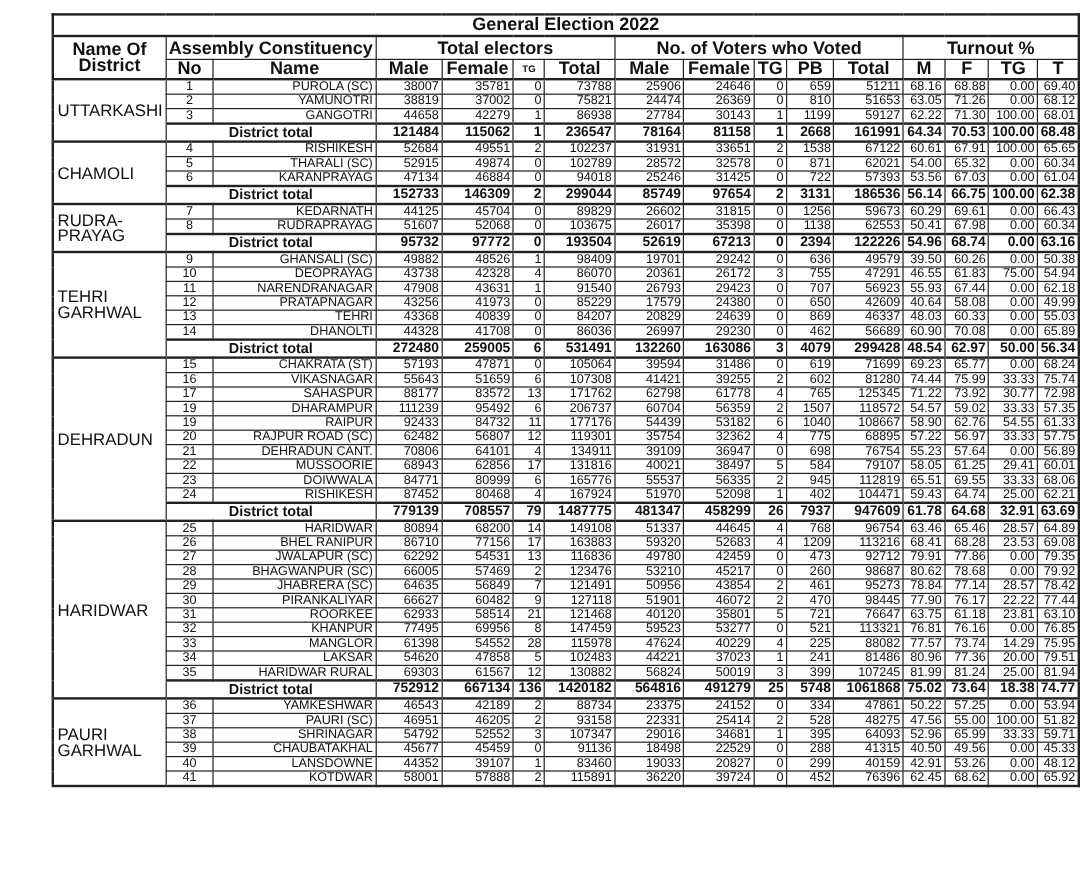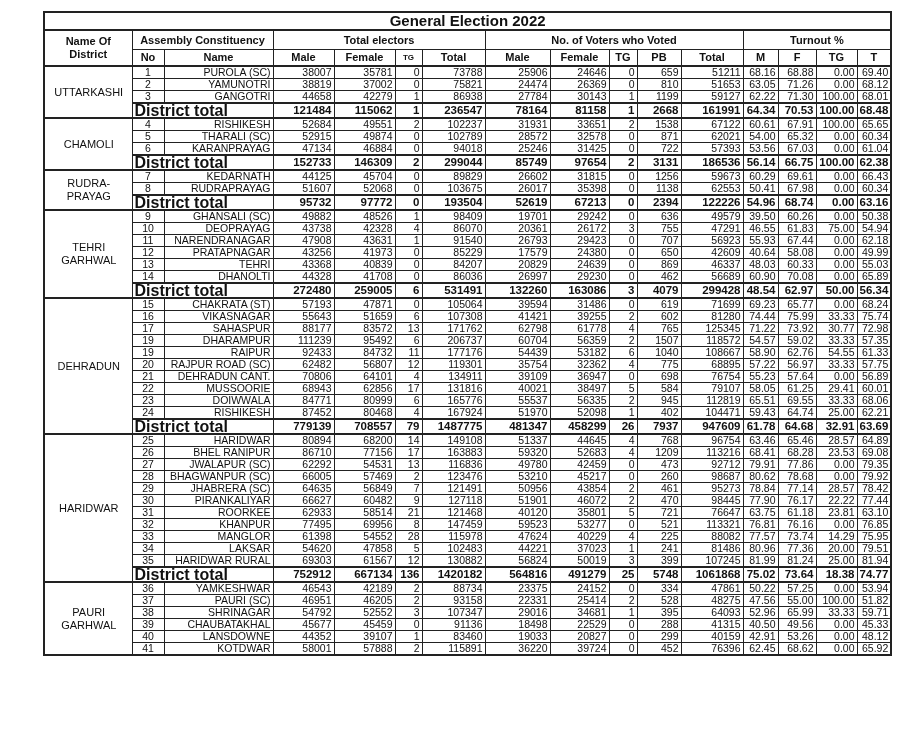--- a/index.html
+++ b/index.html
@@ -1,31 +1,31 @@
 <!DOCTYPE html>
 <html><head>
 <meta charset="utf-8">
 <style>
   html, body { margin:0; padding:0; background:#ffffff; }
   body { width:900px; height:733px; position:relative; overflow:hidden;
          font-family:"Liberation Sans", sans-serif; color:#111; }
   #sheet { position:absolute; left:43px; top:11px; }
   table { border-collapse:collapse; table-layout:fixed; font-size:10.5px; }
   td, th { border:1px solid #222; padding:0 2px; line-height:11px; height:11px; white-space:nowrap; overflow:hidden; }
-  th { font-weight:bold; font-size:11px; text-align:center; }
+  th { font-weight:bold; font-size:15px; text-align:center; }
   .title th { font-size:15px; height:16px; line-height:16px; border-bottom:2px solid #222; }
   .h1 th { height:18px; }
   .h2 th { height:15px; }
   .h2 th.small { font-size:8px; }
   td.num { text-align:right; }
   td.no { text-align:center; }
   td.nm { text-align:right; }
-  td.dist { text-align:center; vertical-align:middle; font-size:11px; line-height:13px; white-space:normal; padding-left:3px; border-bottom:2px solid #222; }
+  td.dist { text-align:left; vertical-align:middle; font-size:14px; line-height:13px; white-space:normal; padding-left:3px; border-bottom:2px solid #222; }
   tr.total td { font-weight:bold; font-size:11.5px; height:13px; line-height:13px; border-top:2px solid #222; border-bottom:2px solid #222; }
-  tr.total td.lbl { font-size:16px; text-align:left; }
+  tr.total td.lbl { font-size:12px; text-align:center; }
   .hdr-bottom th { border-bottom:2px solid #222; }
   .outer { border:2px solid #222; }
 </style>
 </head>
 <body>
 
 <div id="sheet">
   <table class="outer">
     <colgroup>
       <col style="width:88px">

